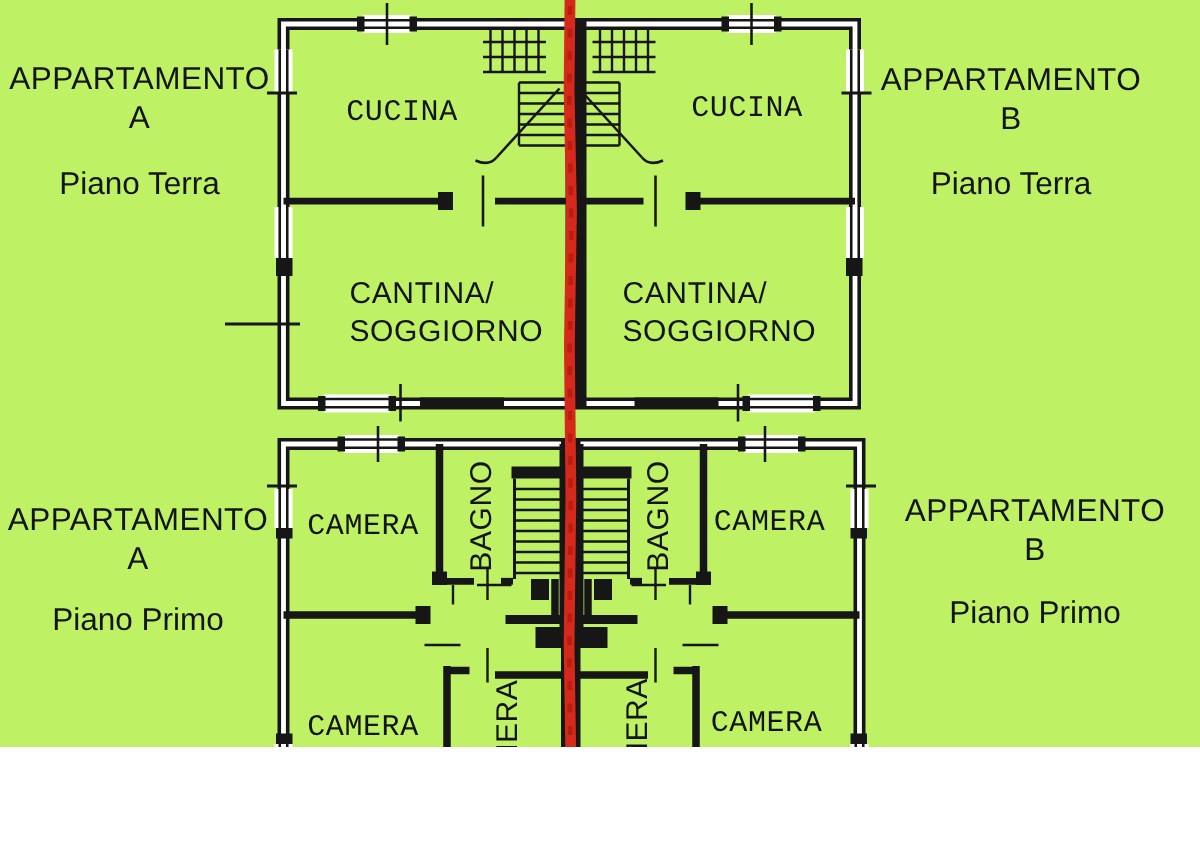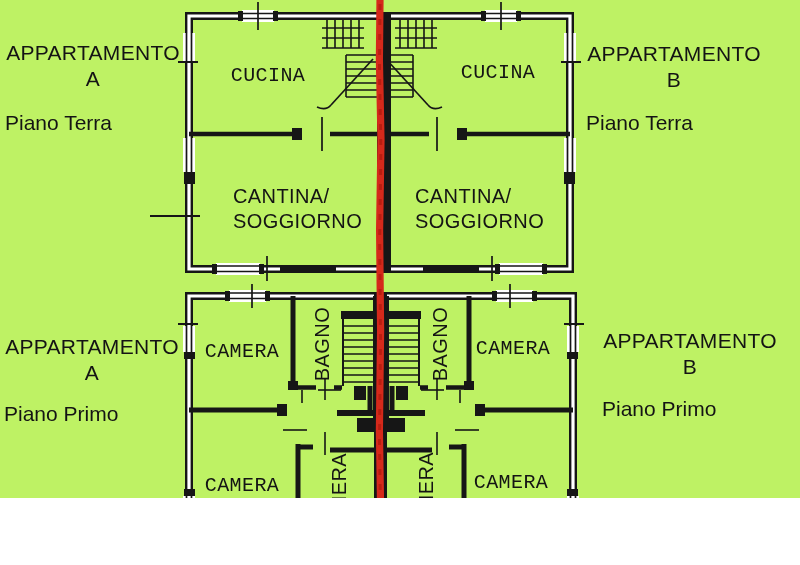--- a/index.html
+++ b/index.html
@@ -6,21 +6,21 @@
   #stage{position:relative;width:800px;height:498px;background:#bef264;overflow:hidden;
          font-family:"Liberation Sans",sans-serif;}
   #plan-svg{position:absolute;left:0;top:0;}
   
   .w{stroke:#161616;fill:none;}
   .b{fill:#161616;stroke:none;}
   .wh{fill:#ffffff;stroke:none;}
   
   .lbl{position:absolute;color:#141414;}
   .apt{width:176px;text-align:center;font-size:21px;line-height:26px;letter-spacing:.3px;}
-  .floor{width:176px;font-size:21px;}
+  .floor{width:176px;text-align:center;font-size:21px;}
   .room{font-size:20px;letter-spacing:.4px;line-height:25px;}
   .h{transform:translateX(-50%);white-space:nowrap;font-family:Liberation Mono, monospace;}
   .v{transform:translate(-50%,-50%) rotate(-90deg);white-space:nowrap;}
   .blk{display:block;}
 </style>
 </head>
 <body>
 
 <div id="stage">
 

